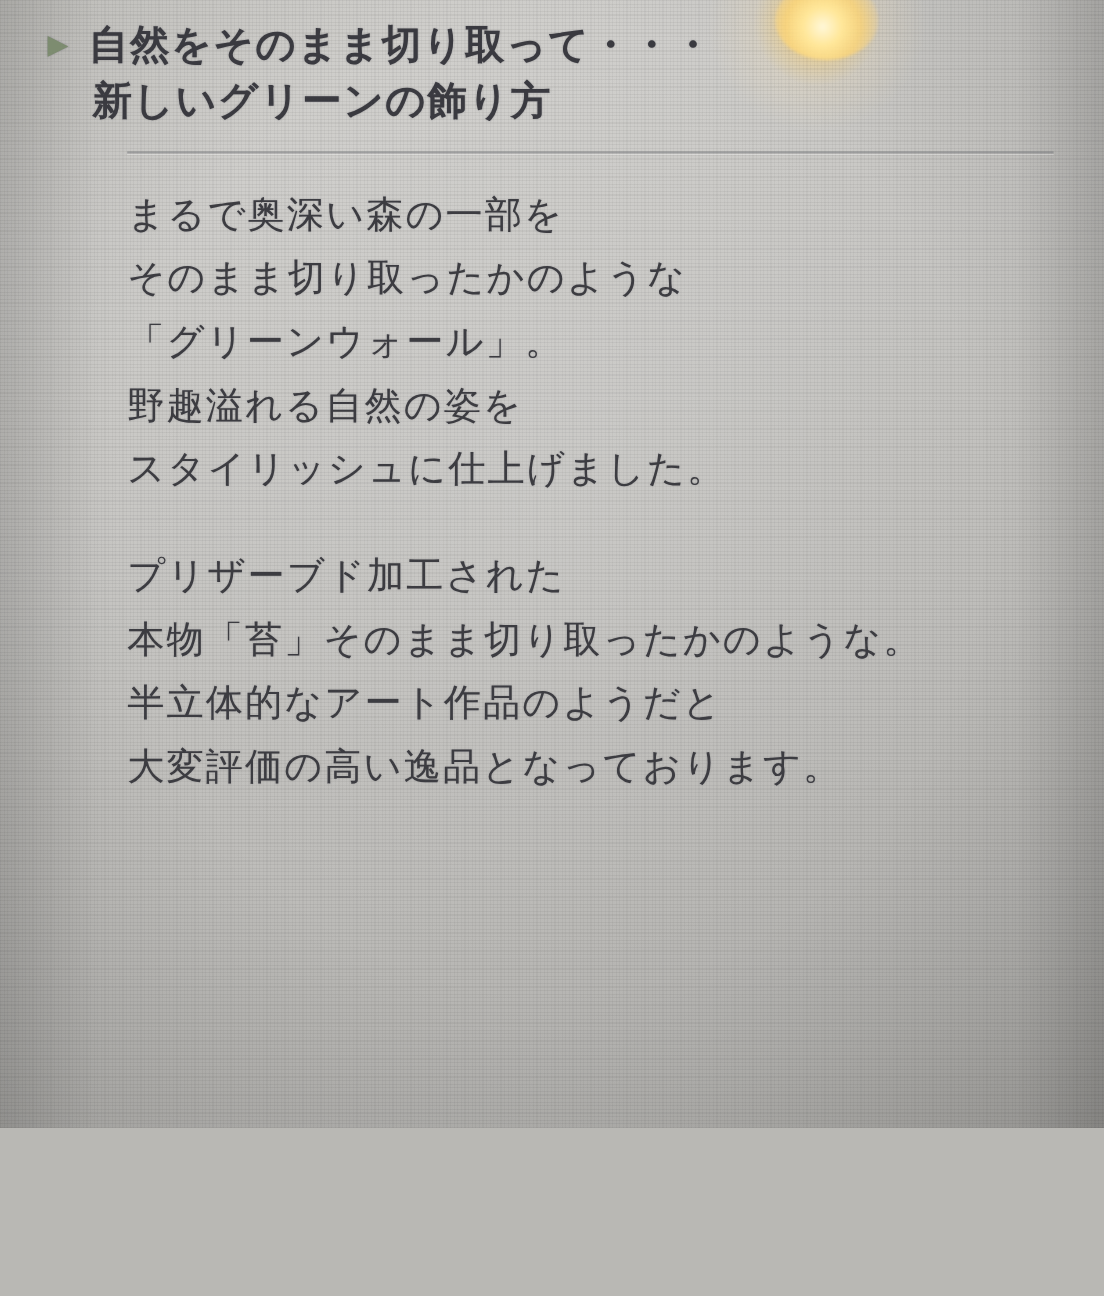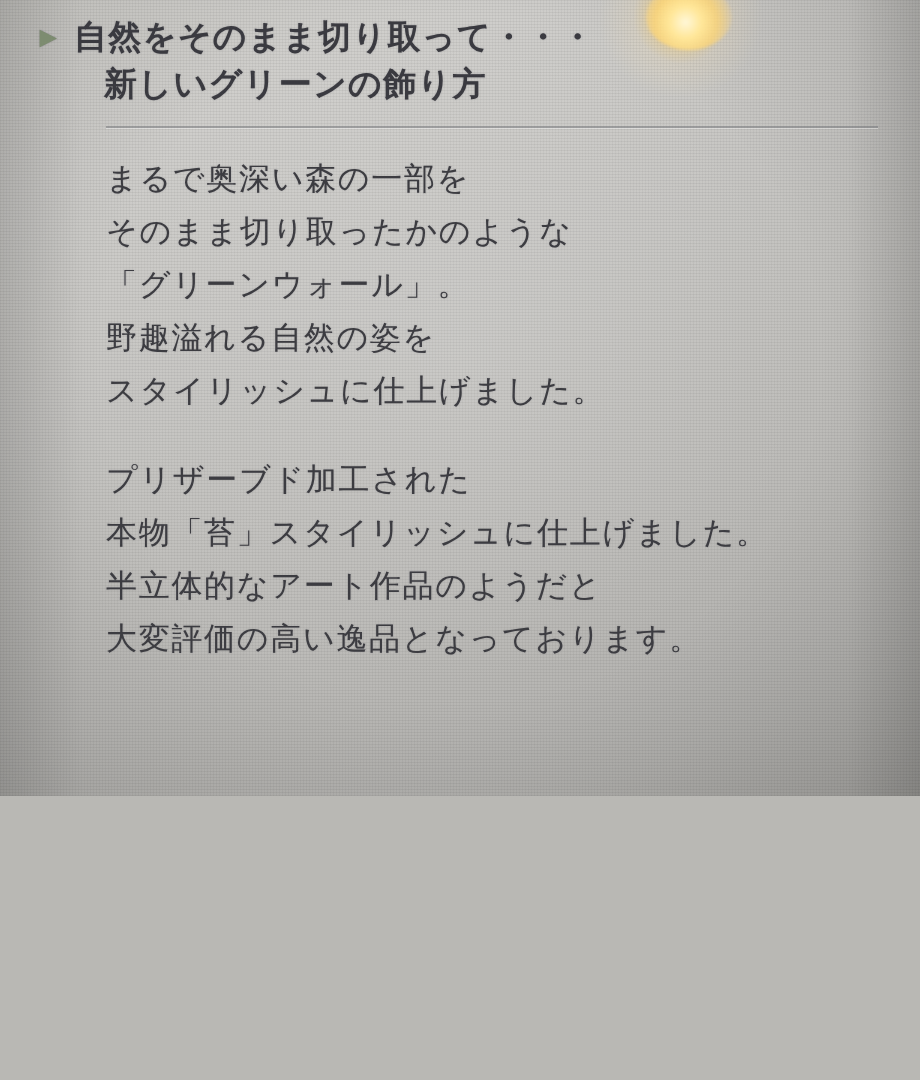--- a/index.html
+++ b/index.html
@@ -11,21 +11,21 @@
     height: 1080px;
     overflow: hidden;
     font-family: "Liberation Sans", sans-serif;
     background: #b9b8b4;
   }
 
   
   #screen {
     position: relative;
     width: 920px;
-    height: 796px;
+    height: 940px;
     background:
       radial-gradient(circle at 74% 2%, rgba(255,226,150,0.95) 0%, rgba(255,214,120,0.55) 2.2%, rgba(255,230,180,0.18) 4.6%, rgba(255,255,255,0.0) 8%),
       linear-gradient(160deg, #d2d1cd 0%, #cfcecb 18%, #c6c5c2 42%, #bdbcb9 66%, #b2b1ae 88%, #a9a8a5 100%);
   }
   
   #screen::before {
     content: "";
     position: absolute;
     inset: 0;
     pointer-events: none;
@@ -79,21 +79,21 @@
     color: #3a3a40;
     text-shadow: 0 0 1.4px rgba(90,90,95,0.55);
   }
   .headline .l1 {
     display: block;
     padding-left: 96px;
     text-indent: -28px;
   }
   .headline .l2 {
     display: block;
-    padding-left: 104px;
+    padding-left: 77px;
   }
   .tri {
     display: inline-block;
     color: #7d8c70;
     font-size: 21px;
     transform: translateY(-4px);
     margin-right: 6px;
   }
 
   .rule {
@@ -140,21 +140,21 @@
       <div class="para">
         <span class="line">まるで奥深い森の一部を</span>
         <span class="line">そのまま切り取ったかのような</span>
         <span class="line">「グリーンウォール」。</span>
         <span class="line">野趣溢れる自然の姿を</span>
         <span class="line">スタイリッシュに仕上げました。</span>
       </div>
 
       <div class="para">
         <span class="line">プリザーブド加工された</span>
-        <span class="line">本物「苔」スタイリッシュに仕上げました。</span>
+        <span class="line">本物「苔」そのまま切り取ったかのような。</span>
         <span class="line">半立体的なアート作品のようだと</span>
         <span class="line">大変評価の高い逸品となっております。</span>
       </div>
 
 
     </div>
   </div>
 </div>
 
 </body></html>

